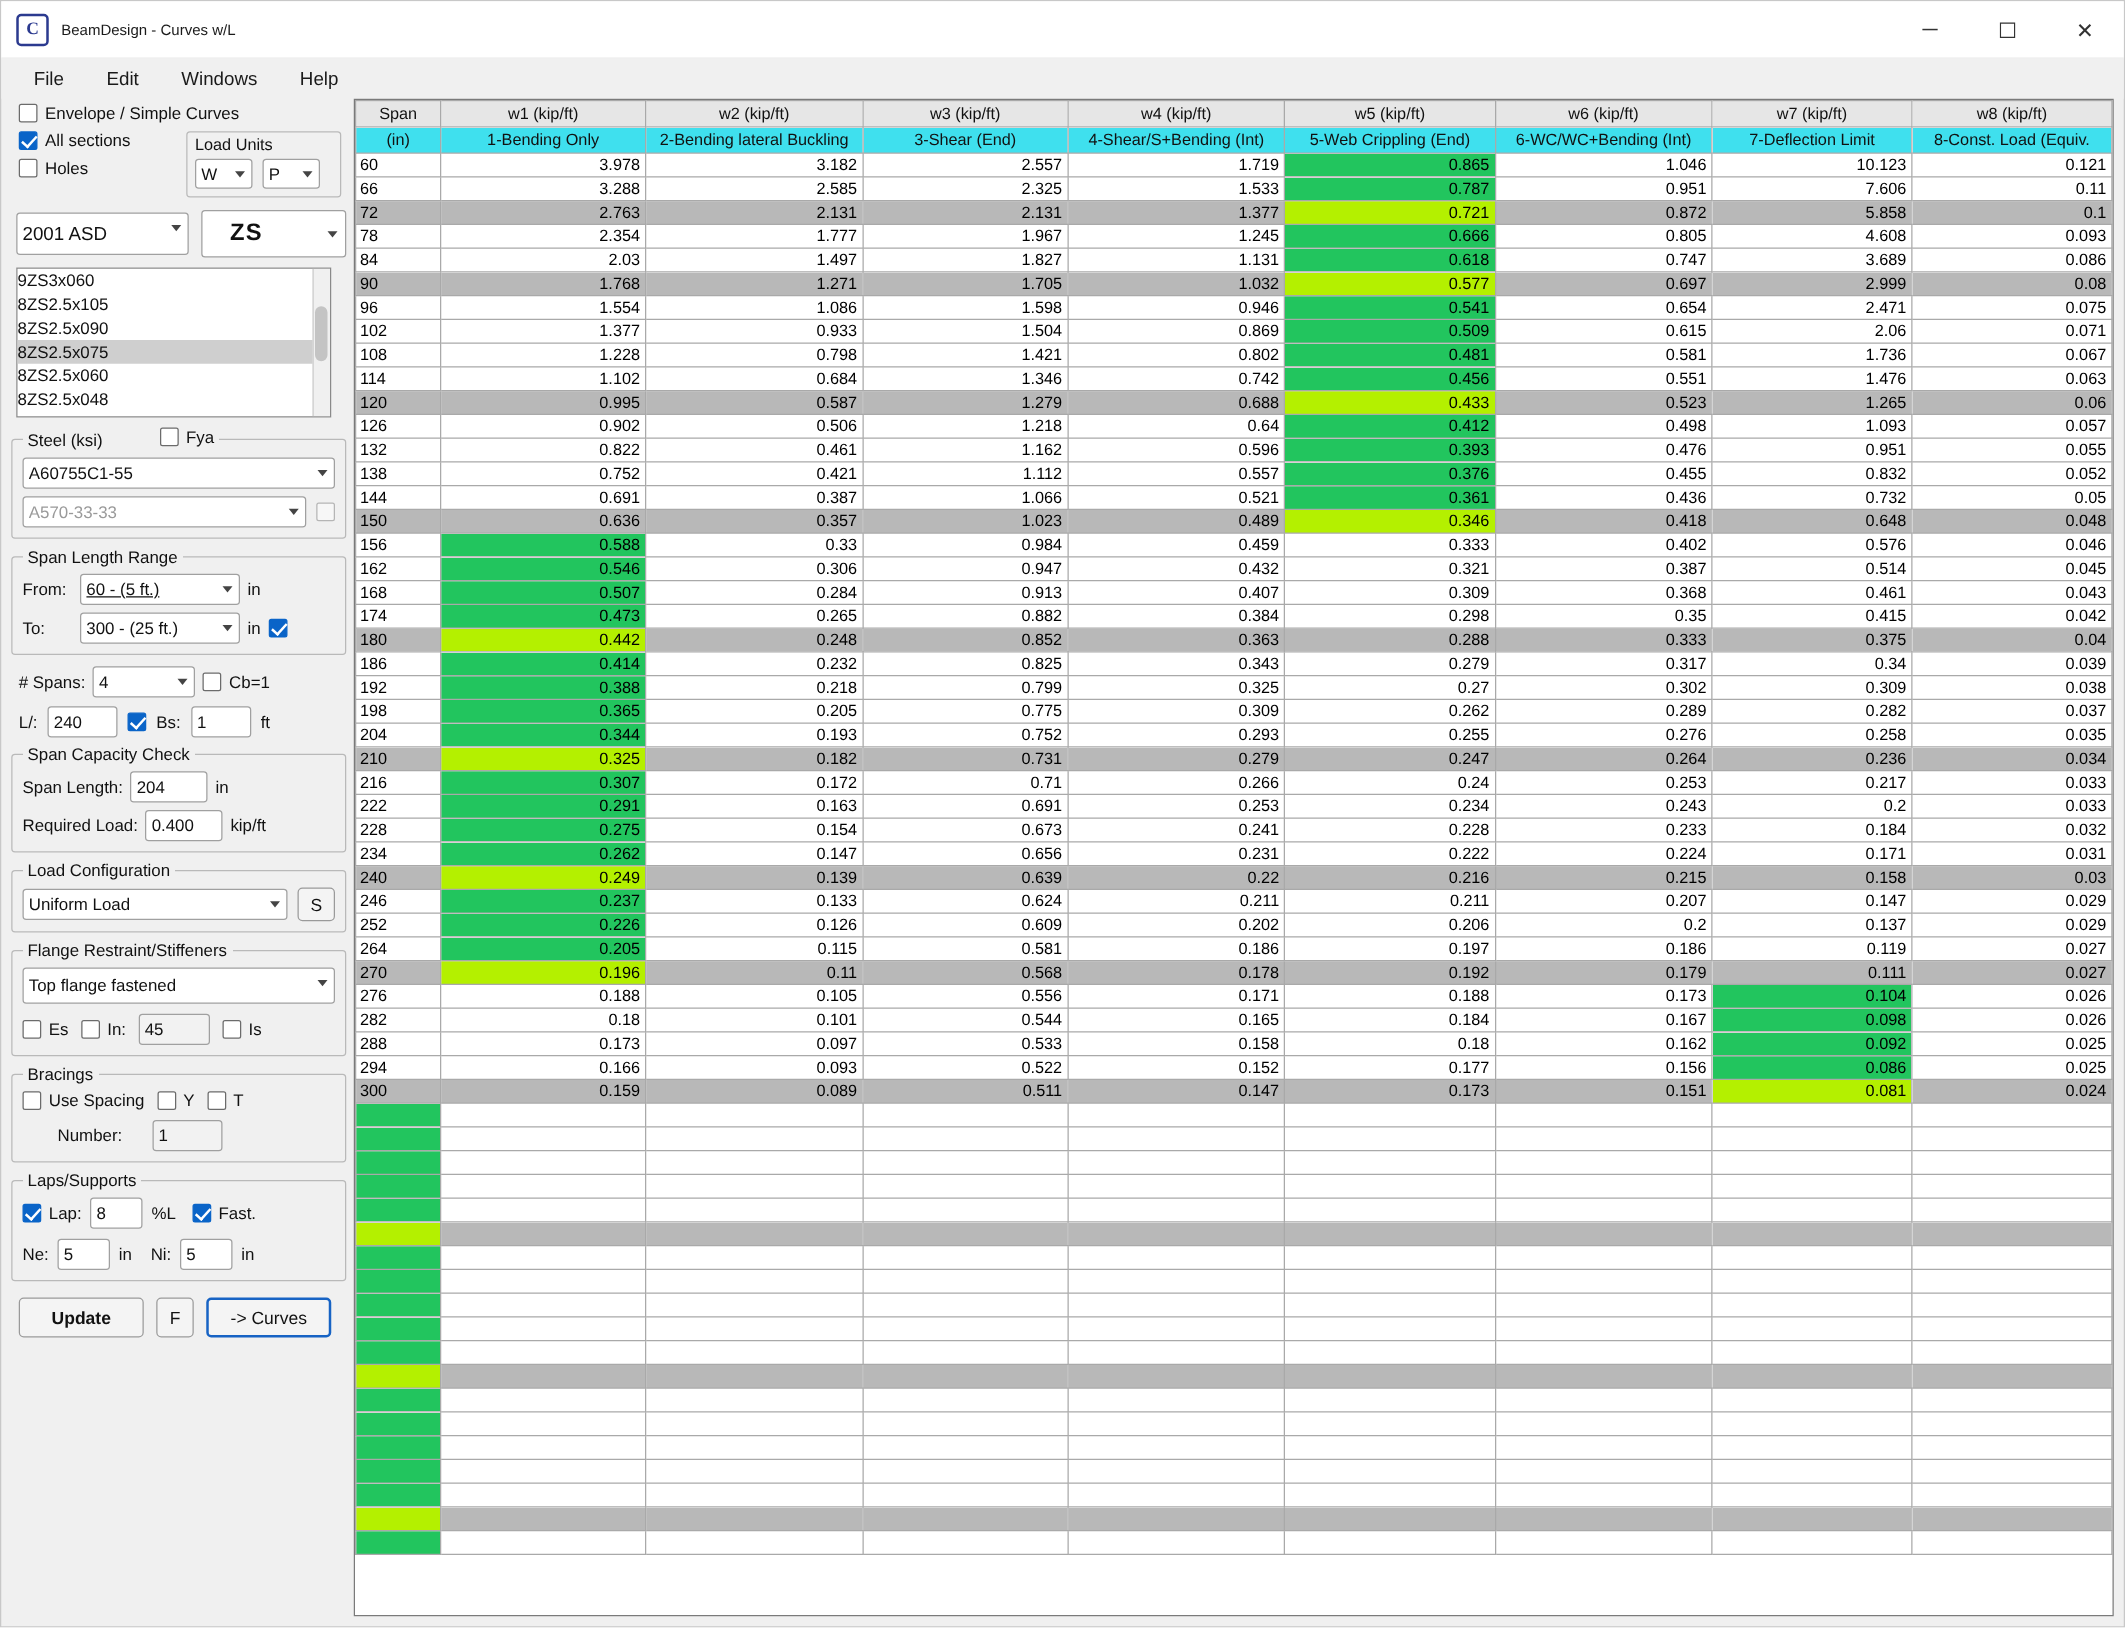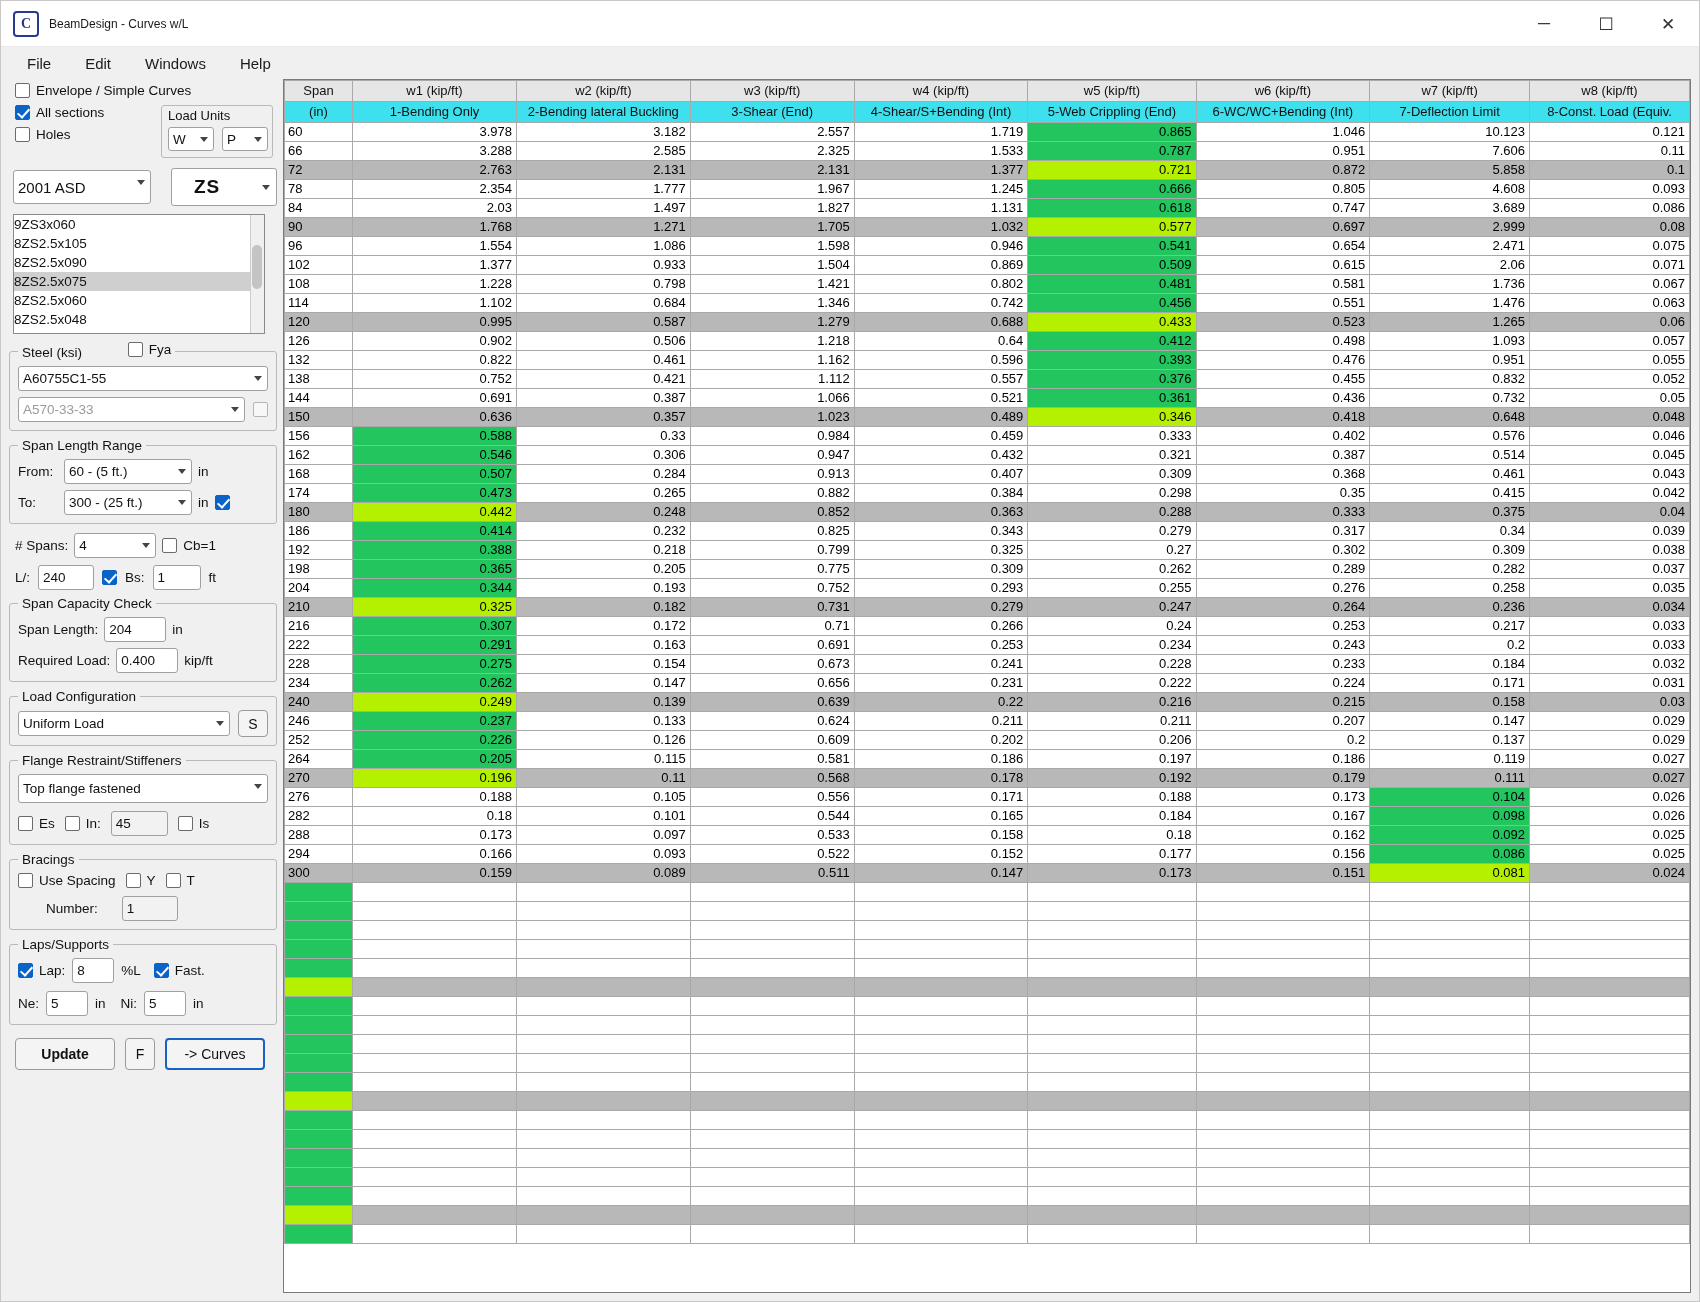--- a/index.html
+++ b/index.html
@@ -100,26 +100,26 @@
     content: ""; position: absolute; right: 6px; top: 10px;
     border-left: 4px solid transparent; border-right: 4px solid transparent;
     border-top: 5px solid #444; pointer-events: none;
   }
   .disabled-txt { color: #9a9a9a; }
   
   .top-checks { padding: 4px 4px 2px 6px; }
   .top-checks .line { margin-bottom: 7px; }
   .units-frame {
     border: 1px solid #b9b9b9; border-radius: 3px;
-    padding: 2px 6px 6px 6px; margin-left: 10px; width: 112px;
+    padding: 2px 6px 6px 6px; margin-left: 10px; width: 124px;
   }
   .units-frame .lbl { font-size: 13px; }
   .small-sel { width: 46px; height: 24px; }
   
-  .spec-row { display: flex; align-items: center; gap: 20px; margin: 8px 0 8px 4px; }
+  .spec-row { display: flex; align-items: center; gap: 10px; margin: 8px 0 8px 4px; }
   .spec-sel { width: 138px; height: 34px; font-size: 15px; }
   .zs-box {
     width: 116px; height: 38px;
     border: 1px solid #a0a0a0; background: #fff;
     display: flex; align-items: center; justify-content: space-between;
     padding: 0 6px 0 22px; border-radius: 3px;
   }
   .zs-box b { font-size: 19px; letter-spacing: 1px; }
   
   .sec-list {
@@ -267,21 +267,21 @@
           </span>
           <span class="box disabled"></span>
         </div>
       </fieldset>
 
       <fieldset>
         <legend>Span Length Range</legend>
         <div class="row" style="gap:6px;">
           <span style="width:40px;">From:</span>
           <span class="selwrap">
-            <select style="width:128px;">
+            <select style="width:128px;text-decoration:underline;">
               <option>60 - (5 ft.)</option>
             </select>
           </span>
           <span>in</span>
         </div>
         <div class="row" style="gap:6px;margin-top:6px;">
           <span style="width:40px;">To:</span>
           <span class="selwrap">
             <select style="width:128px;">
               <option>300 - (25 ft.)</option>

